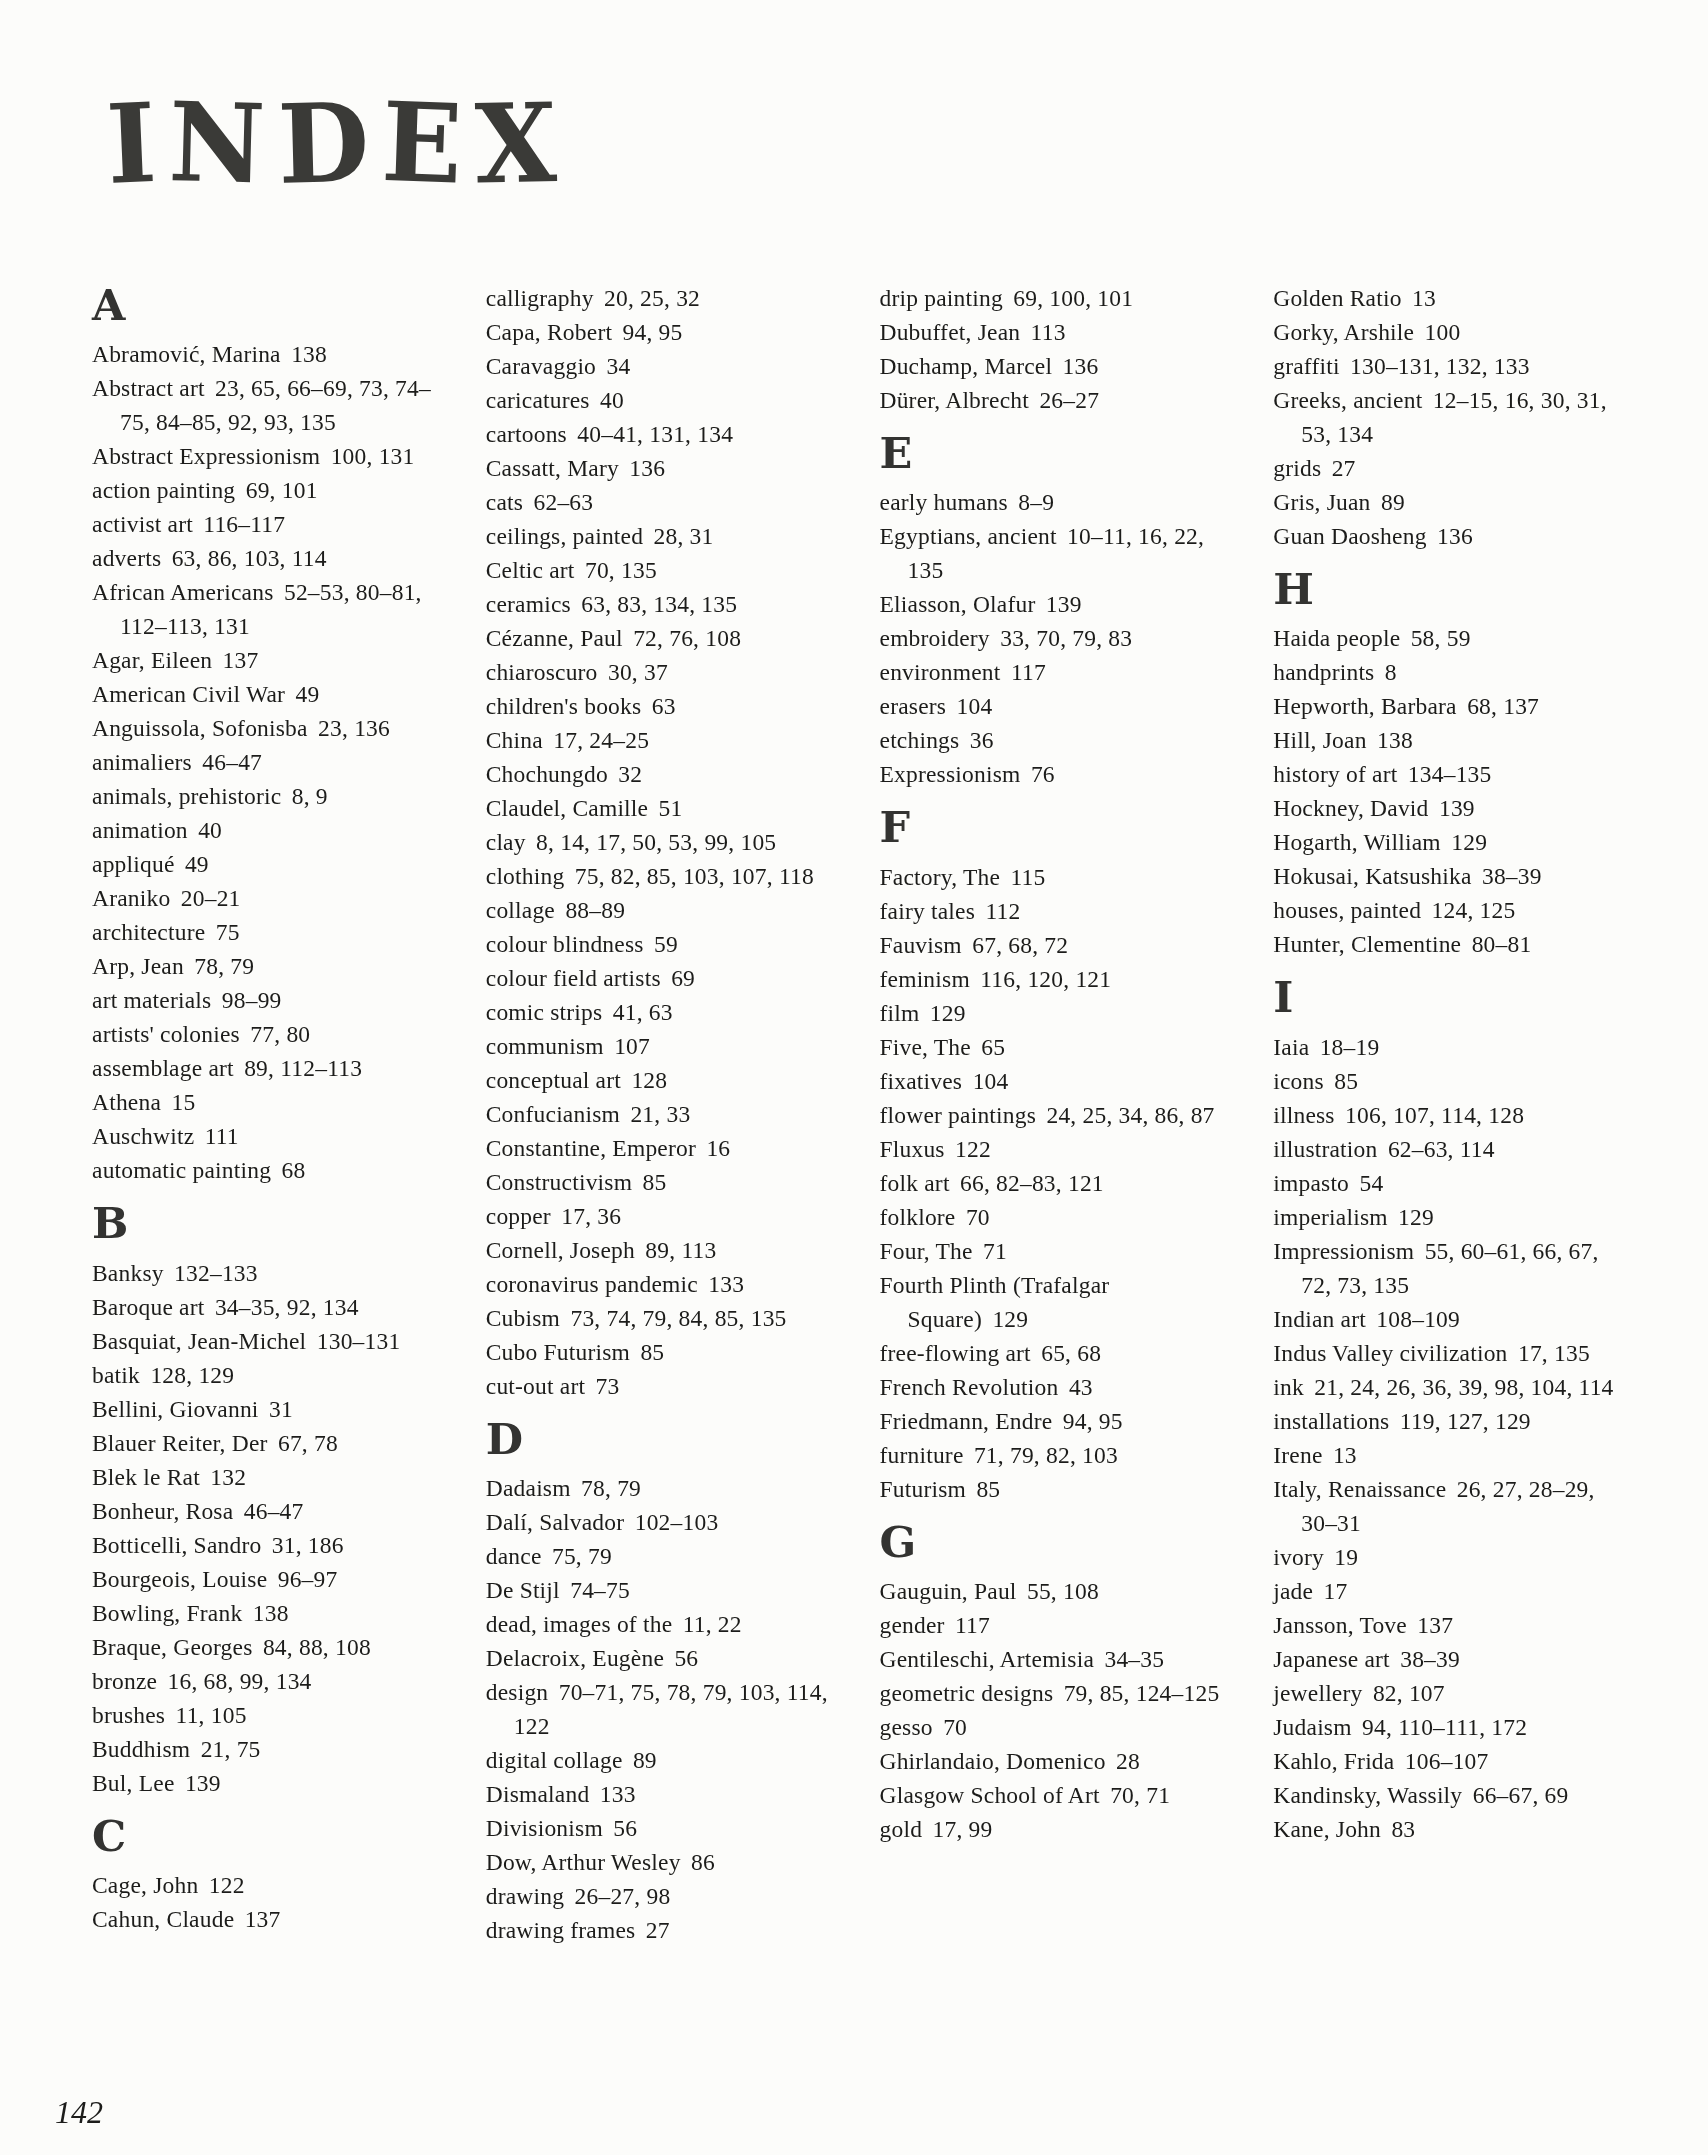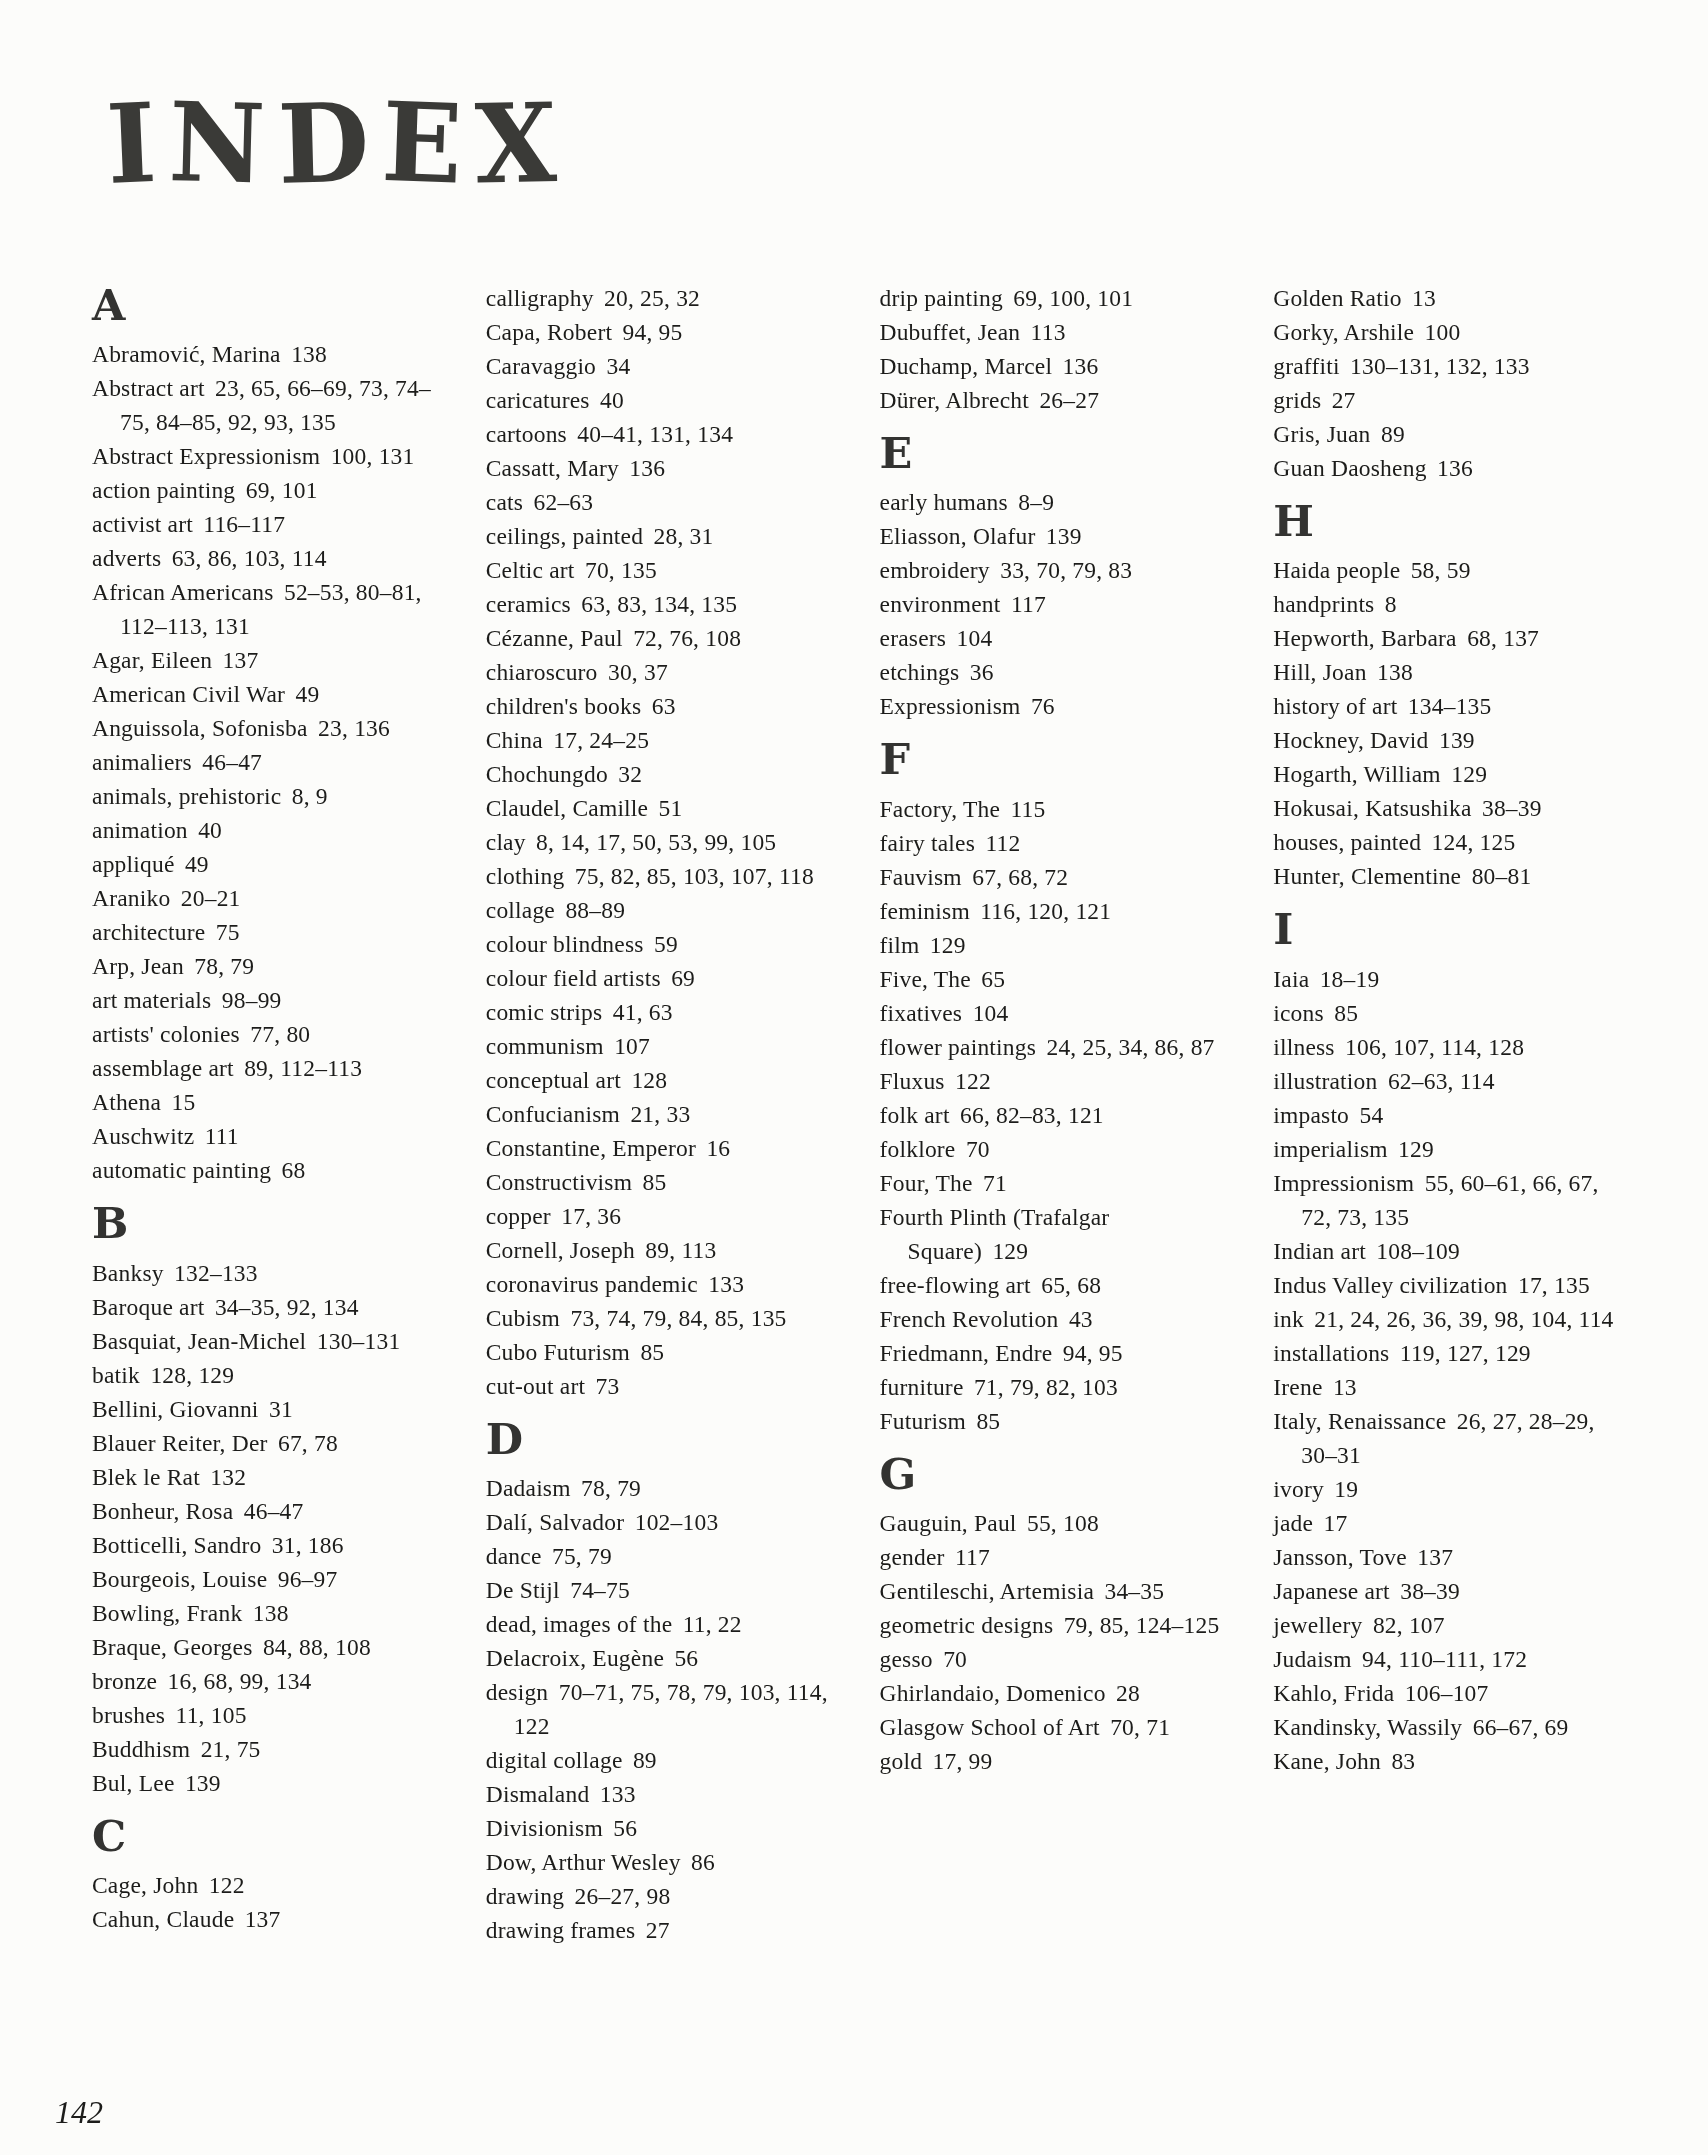--- a/index.html
+++ b/index.html
@@ -170,20 +170,21 @@
         <div class="entry"><span class="term">drawing</span><span class="pages">26–27, 98</span></div>
         <div class="entry"><span class="term">drawing frames</span><span class="pages">27</span></div>
       </div>
       <div class="col">
         <div class="entry"><span class="term">drip painting</span><span class="pages">69, 100, 101</span></div>
         <div class="entry"><span class="term">Dubuffet, Jean</span><span class="pages">113</span></div>
         <div class="entry"><span class="term">Duchamp, Marcel</span><span class="pages">136</span></div>
         <div class="entry"><span class="term">Dürer, Albrecht</span><span class="pages">26–27</span></div>
         <div class="letter-heading">E</div>
         <div class="entry"><span class="term">early humans</span><span class="pages">8–9</span></div>
+        <div class="entry"><span class="term">Egyptians, ancient</span><span class="pages">10–11, 16, 22, 135</span></div>
         <div class="entry"><span class="term">Eliasson, Olafur</span><span class="pages">139</span></div>
         <div class="entry"><span class="term">embroidery</span><span class="pages">33, 70, 79, 83</span></div>
         <div class="entry"><span class="term">environment</span><span class="pages">117</span></div>
         <div class="entry"><span class="term">erasers</span><span class="pages">104</span></div>
         <div class="entry"><span class="term">etchings</span><span class="pages">36</span></div>
         <div class="entry"><span class="term">Expressionism</span><span class="pages">76</span></div>
         <div class="letter-heading">F</div>
         <div class="entry"><span class="term">Factory, The</span><span class="pages">115</span></div>
         <div class="entry"><span class="term">fairy tales</span><span class="pages">112</span></div>
         <div class="entry"><span class="term">Fauvism</span><span class="pages">67, 68, 72</span></div>
@@ -209,20 +210,21 @@
         <div class="entry"><span class="term">geometric designs</span><span class="pages">79, 85, 124–125</span></div>
         <div class="entry"><span class="term">gesso</span><span class="pages">70</span></div>
         <div class="entry"><span class="term">Ghirlandaio, Domenico</span><span class="pages">28</span></div>
         <div class="entry"><span class="term">Glasgow School of Art</span><span class="pages">70, 71</span></div>
         <div class="entry"><span class="term">gold</span><span class="pages">17, 99</span></div>
       </div>
       <div class="col">
         <div class="entry"><span class="term">Golden Ratio</span><span class="pages">13</span></div>
         <div class="entry"><span class="term">Gorky, Arshile</span><span class="pages">100</span></div>
         <div class="entry"><span class="term">graffiti</span><span class="pages">130–131, 132, 133</span></div>
+        <div class="entry"><span class="term">Greeks, ancient</span><span class="pages">12–15, 16, 30, 31, 53, 134</span></div>
         <div class="entry"><span class="term">grids</span><span class="pages">27</span></div>
         <div class="entry"><span class="term">Gris, Juan</span><span class="pages">89</span></div>
         <div class="entry"><span class="term">Guan Daosheng</span><span class="pages">136</span></div>
         <div class="letter-heading">H</div>
         <div class="entry"><span class="term">Haida people</span><span class="pages">58, 59</span></div>
         <div class="entry"><span class="term">handprints</span><span class="pages">8</span></div>
         <div class="entry"><span class="term">Hepworth, Barbara</span><span class="pages">68, 137</span></div>
         <div class="entry"><span class="term">Hill, Joan</span><span class="pages">138</span></div>
         <div class="entry"><span class="term">history of art</span><span class="pages">134–135</span></div>
         <div class="entry"><span class="term">Hockney, David</span><span class="pages">139</span></div>

